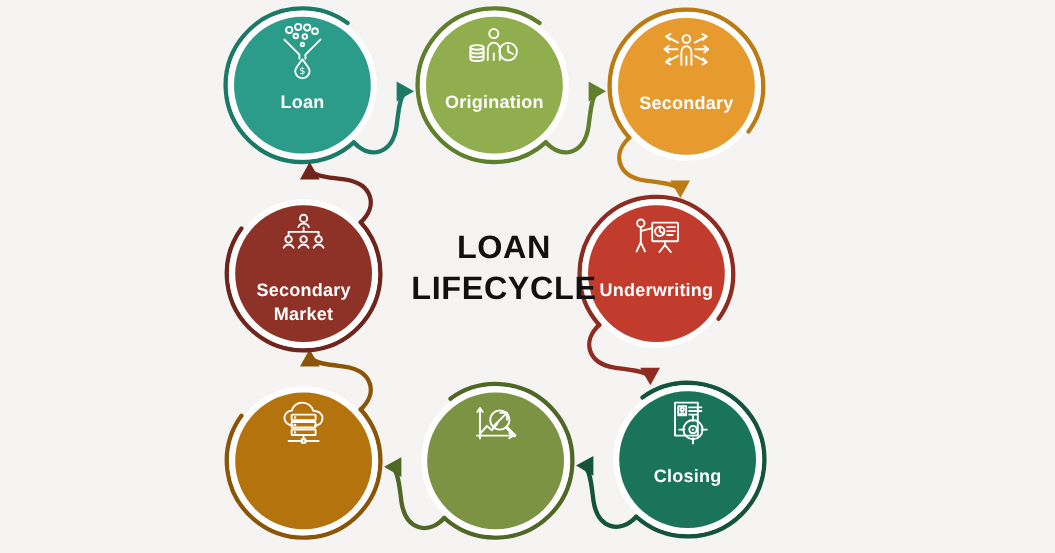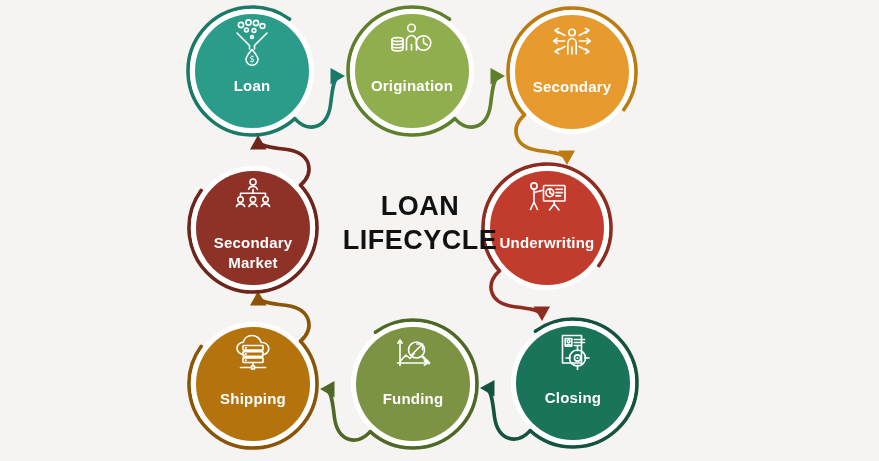--- a/index.html
+++ b/index.html
@@ -189,24 +189,20 @@
         <path d="M11,9.5 V34.5 M8.5,32 H38"></path>
         <path d="M8.8,12.2 L11,9 L13.2,12.2"></path>
         <path d="M35.4,29.8 L38.6,32 L35.4,34.2"></path>
         <path d="M11,30.5 L16.8,24 L21,27.5 L25.5,22"></path>
         <circle cx="27.5" cy="19" r="8"></circle>
         <path d="M33.3,25.3 L40,32" stroke-width="2.6"></path>
         <path d="M22.5,24 L33,13.5"></path>
           <path d="M27.8,13 H33.5 V18.7"></path>
       </g>
     </svg>
-    <div class="label">
-      <span>Funding</span>
-      <span></span>
-    </div>
   </div>
 
   <div class="node" style="left: 148px; top: 279px; --fill: #B5730E; --ring: #8A5507;">
     <svg viewBox="-105 -105 210 210" width="210" height="210">
       <g transform="rotate(-90)">
         <path class="arc" d="M42.8,47.6 A64,64 0 1 1 37.6,-51.8"></path>
         <path class="tail" d="M42.8,47.6 C56,62 75,58 78.5,34 C80,22 81,11 84.5,7.5"></path>
         <polygon class="head" points="93,5 78.5,-3 78.5,13.5"></polygon>
       </g>
       <circle class="gapring" r="59.5"></circle>
@@ -217,24 +213,20 @@
         <rect x="14" y="20.7" width="20" height="4.6" rx="0.6"></rect>
         <rect x="14" y="26.9" width="20" height="4.6" rx="0.6"></rect>
         <rect class="fill" x="16" y="16" width="1.8" height="1.8"></rect>
         <rect class="fill" x="16" y="22.2" width="1.8" height="1.8"></rect>
         <rect class="fill" x="16" y="28.4" width="1.8" height="1.8"></rect>
         <path d="M24,31.5 V35"></path>
           <rect x="22.5" y="35" width="3" height="3"></rect>
         <path d="M11.5,36.5 H22.5 M25.5,36.5 H36.5"></path>
       </g>
     </svg>
-    <div class="label">
-      <span>Shipping</span>
-      <span></span>
-    </div>
   </div>
 
   <div class="node" style="left: 148px; top: 123px; --fill: #8E3127; --ring: #6E251C;">
     <svg viewBox="-105 -105 210 210" width="210" height="210">
       <g transform="rotate(-90)">
         <path class="arc" d="M42.8,47.6 A64,64 0 1 1 37.6,-51.8"></path>
         <path class="tail" d="M42.8,47.6 C56,62 75,58 78.5,34 C80,22 81,11 84.5,7.5"></path>
         <polygon class="head" points="93,5 78.5,-3 78.5,13.5"></polygon>
       </g>
       <circle class="gapring" r="59.5"></circle>

